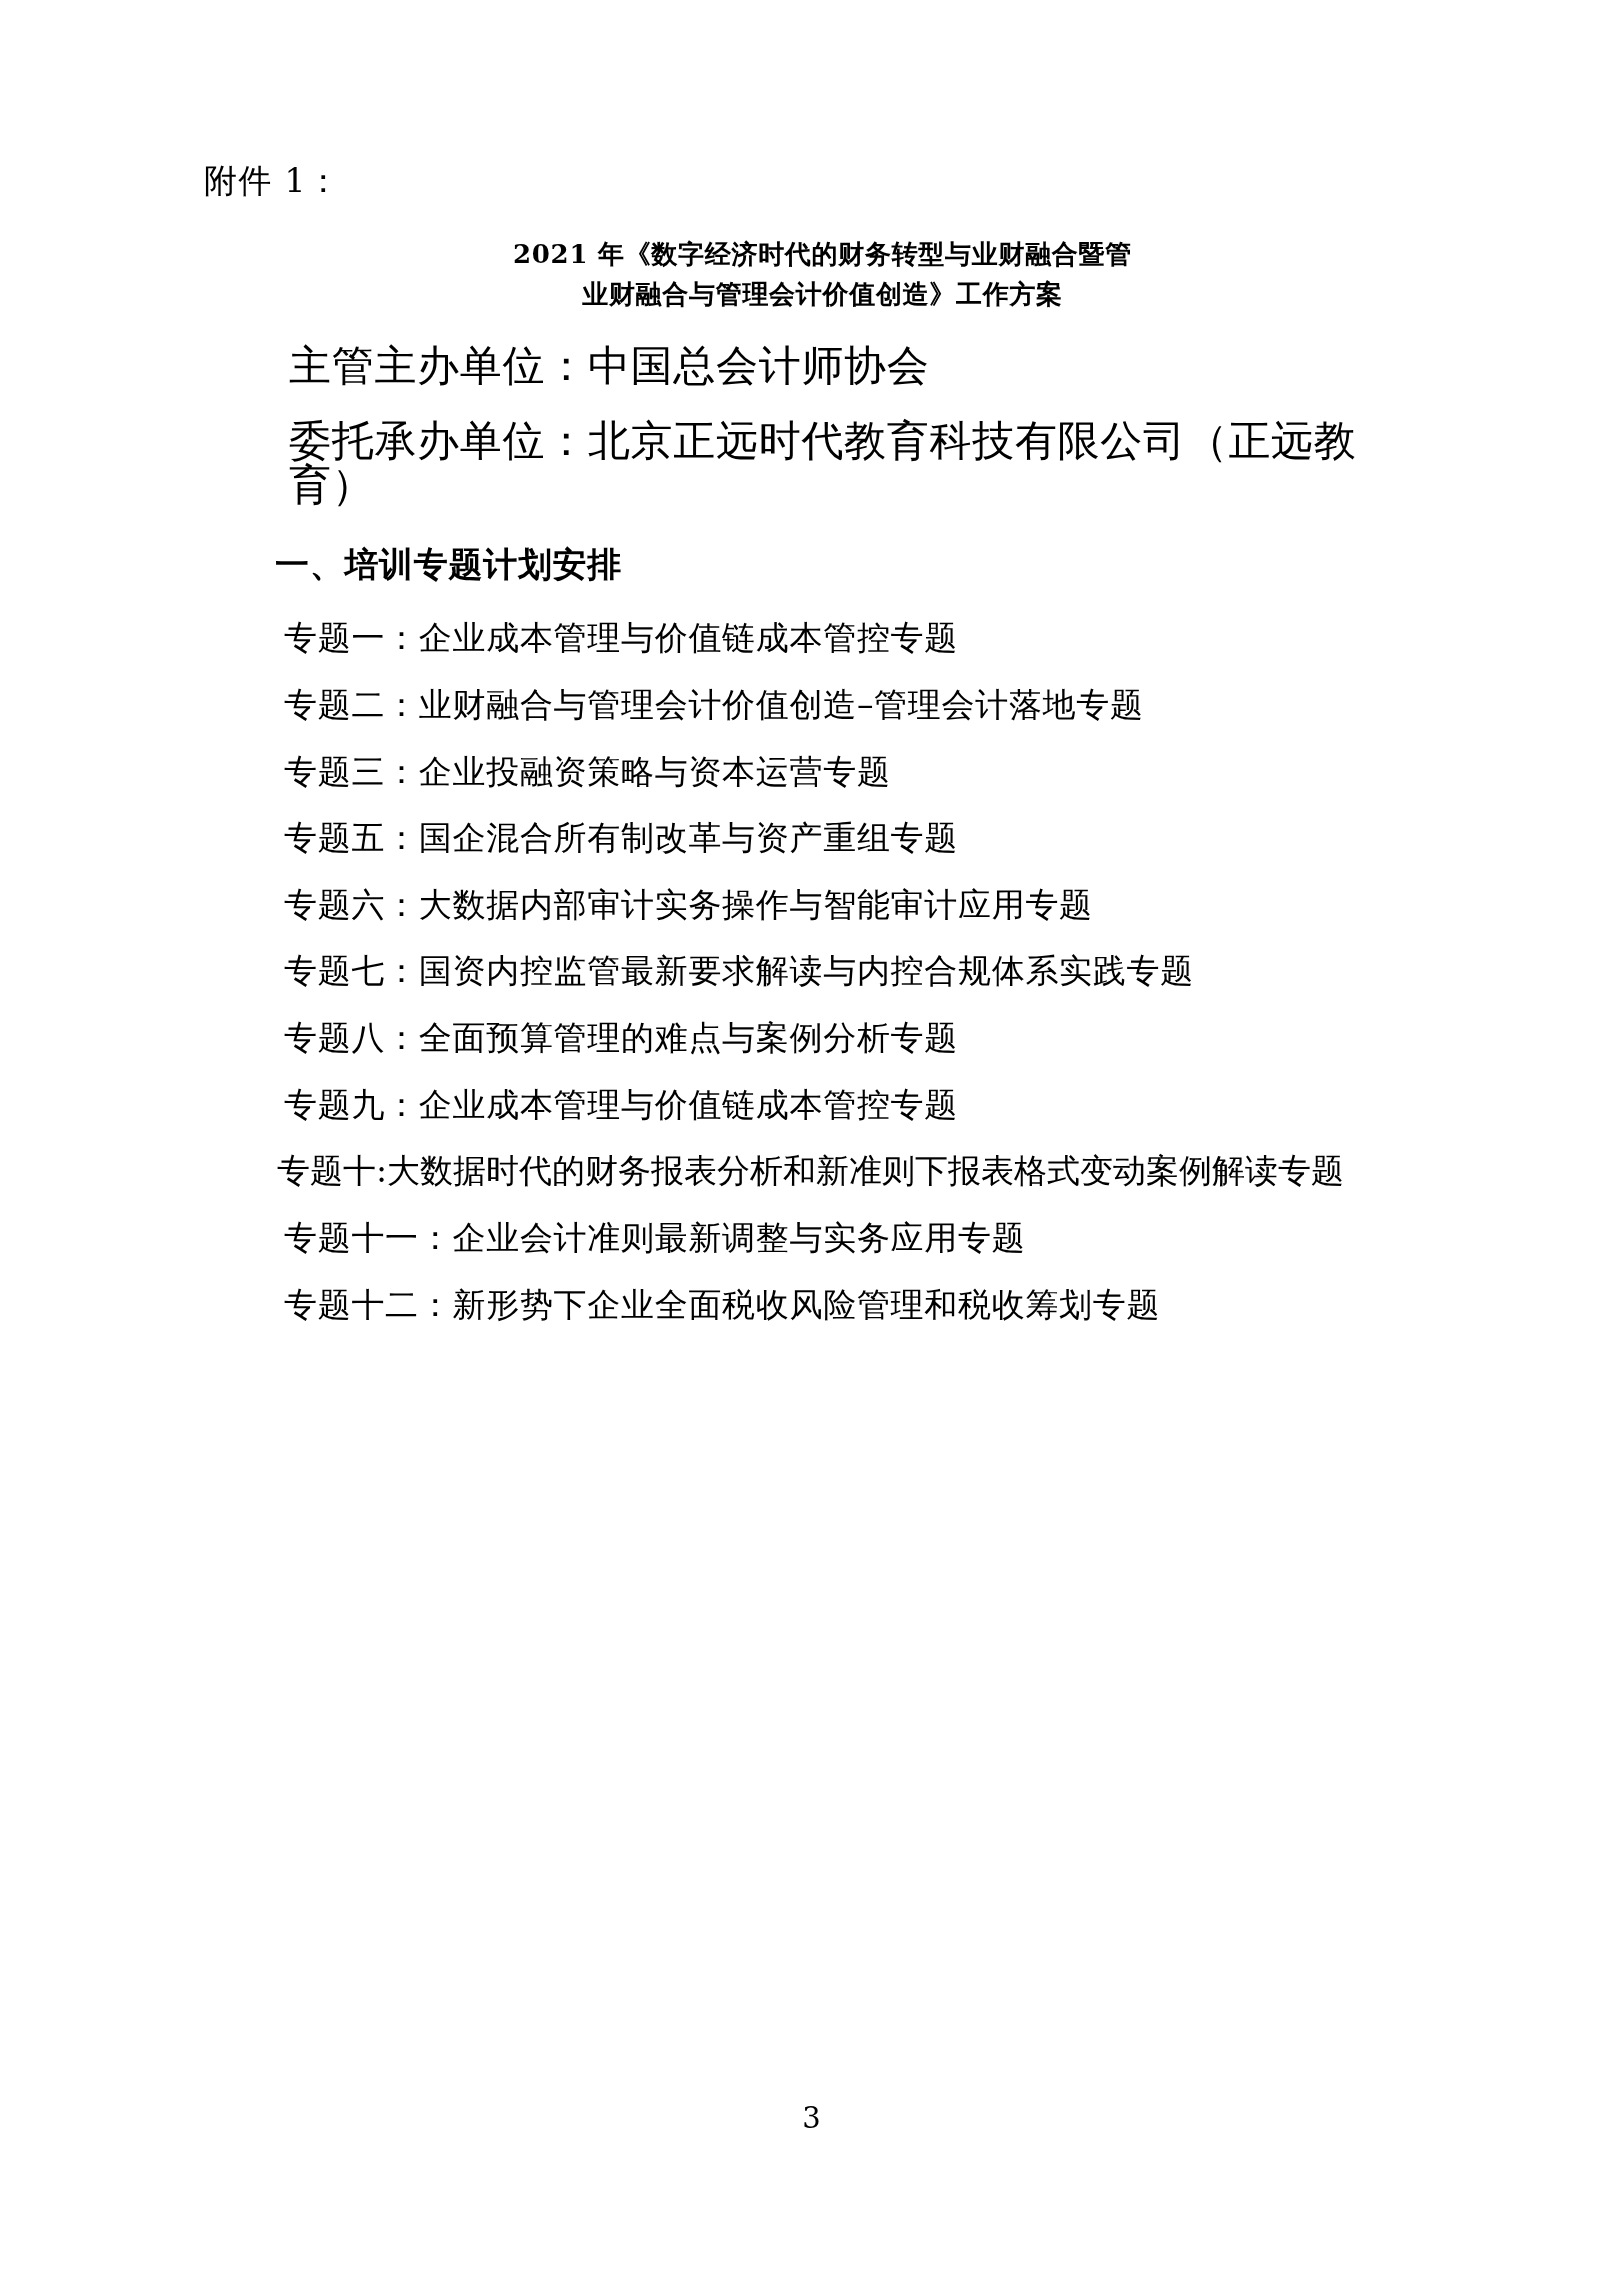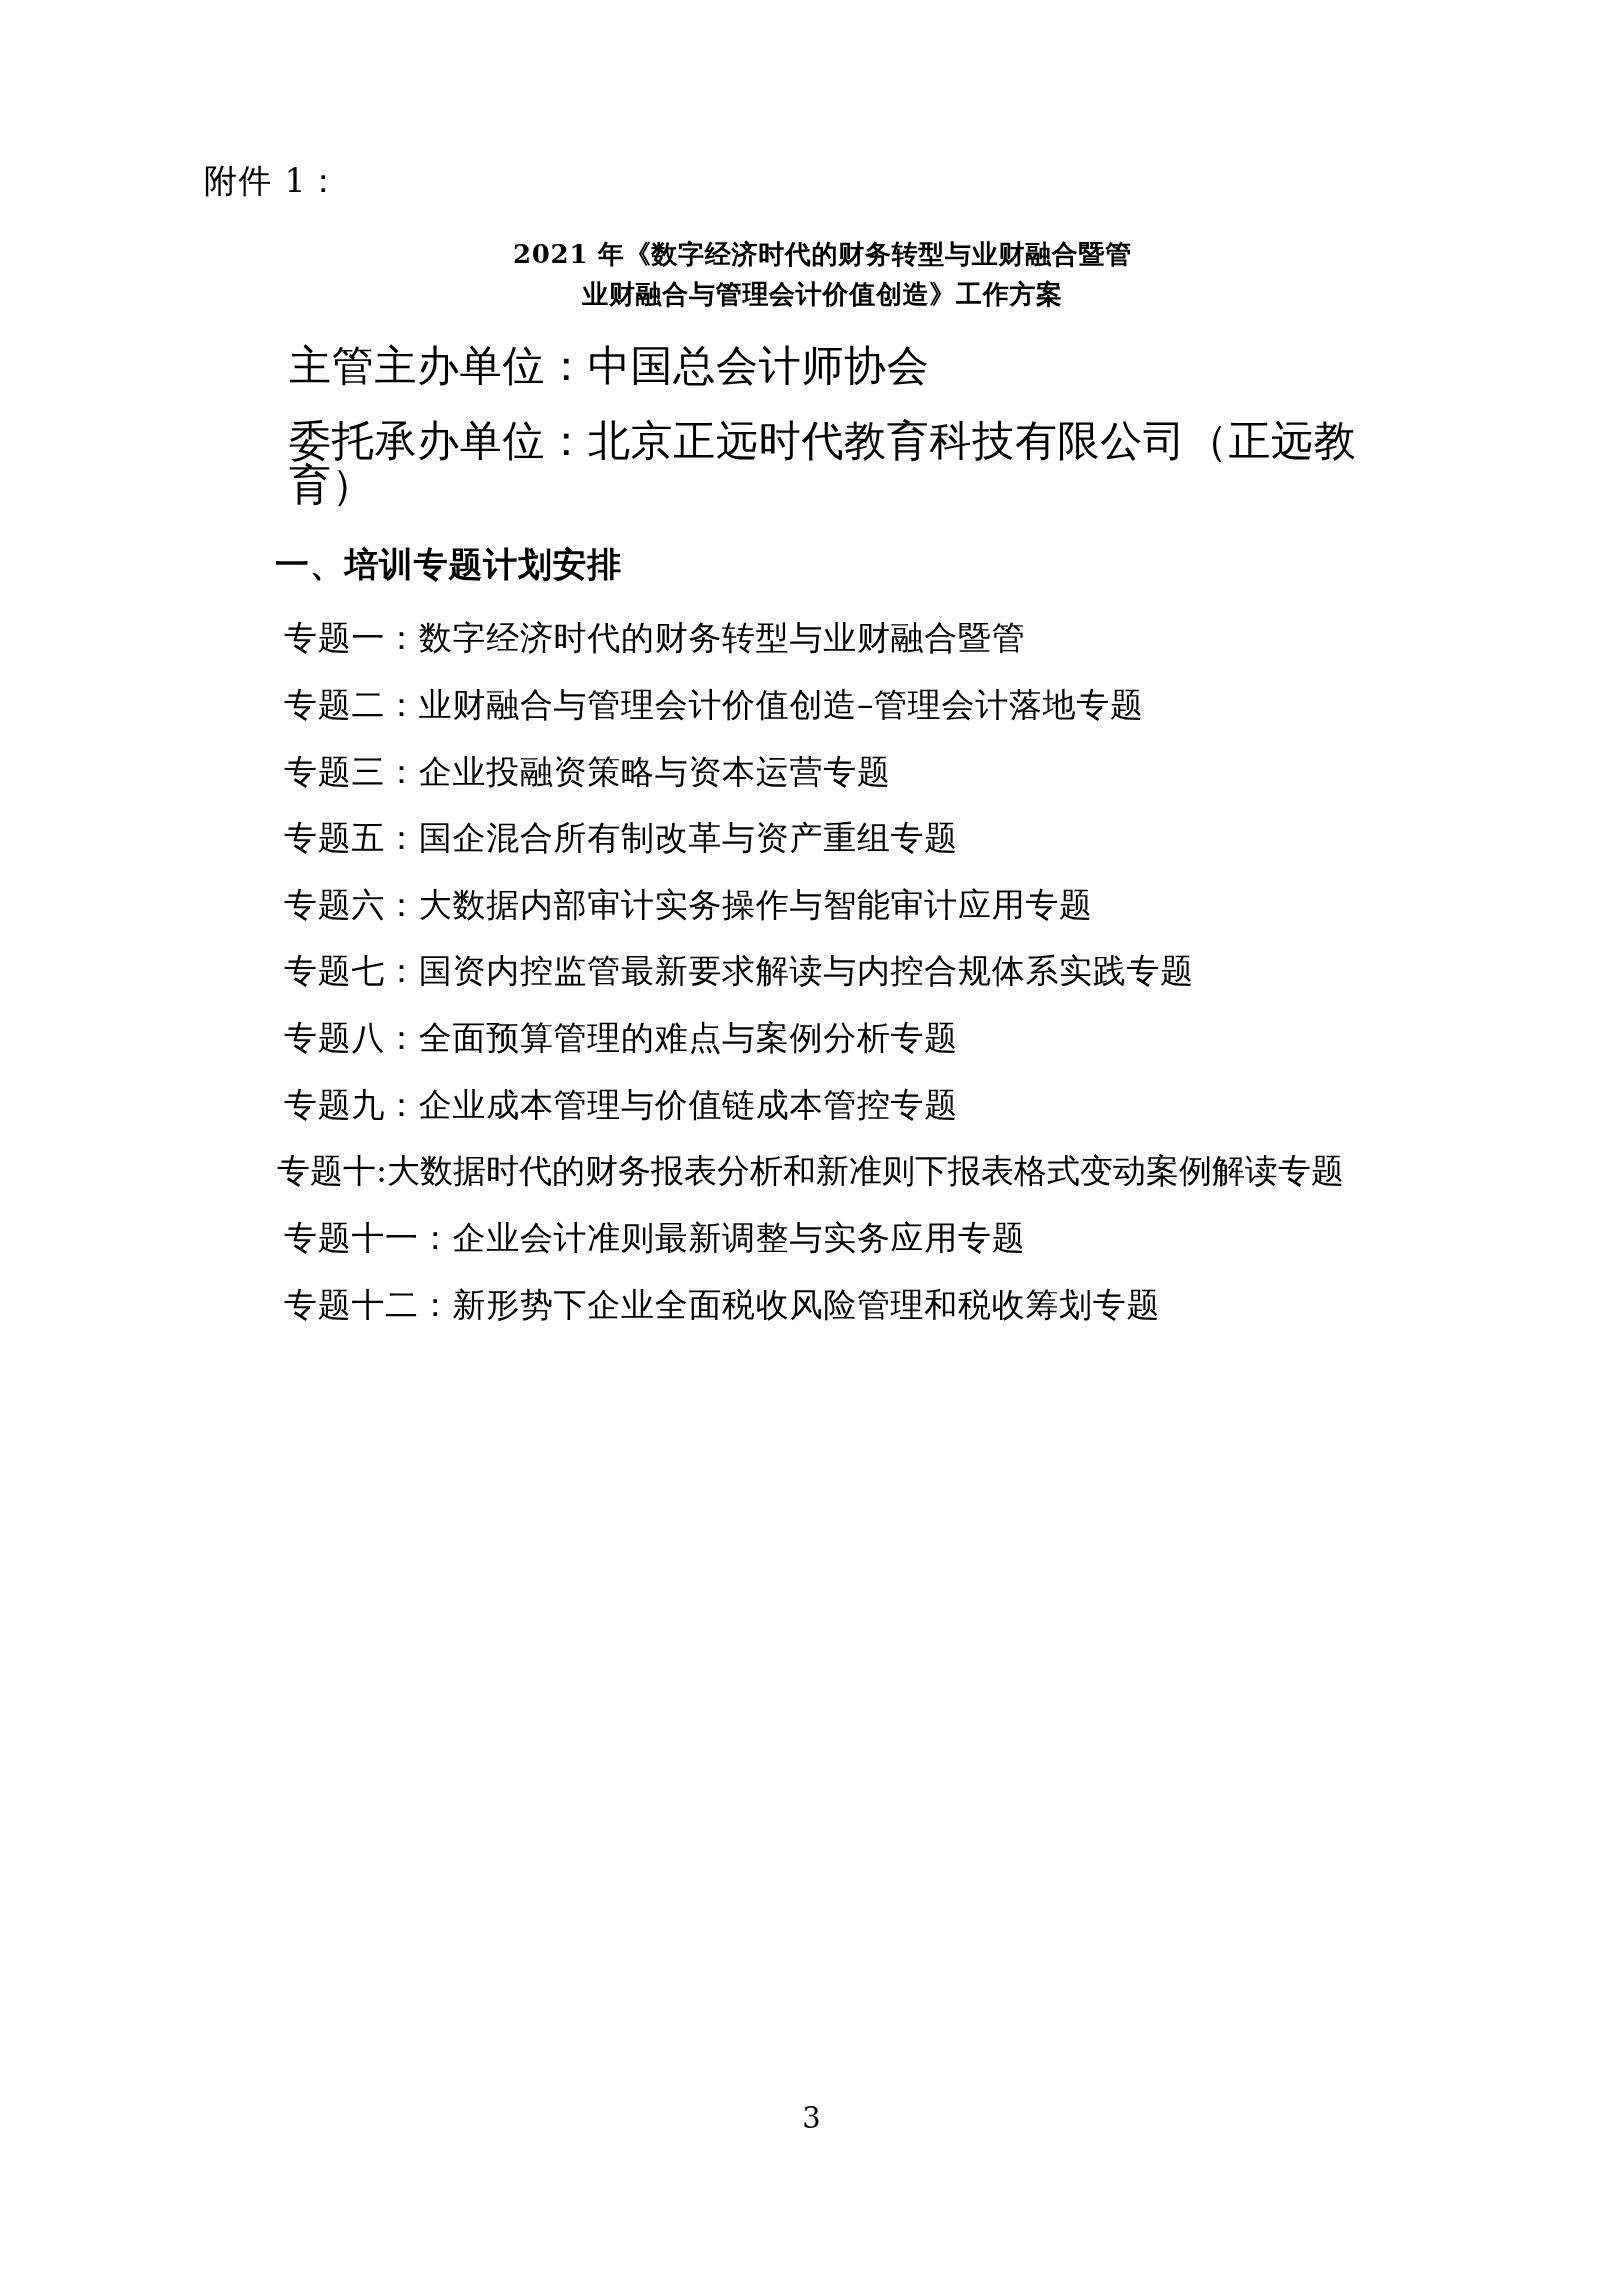--- a/index.html
+++ b/index.html
@@ -103,21 +103,21 @@
       <span class="title-line">2021 年《数字经济时代的财务转型与业财融合暨管</span>
       <span class="title-line">业财融合与管理会计价值创造》工作方案</span>
     </div>
 
     <div class="org-line">主管主办单位：中国总会计师协会</div>
     <div class="org-line">委托承办单位：北京正远时代教育科技有限公司（正远教育）</div>
 
     <div class="section-heading">一、培训专题计划安排</div>
 
     <ul class="topic-list">
-      <li class="topic-item">专题一：数字经济时代的财务转型与业财融合暨管</li>
+      <li class="topic-item">专题一：企业成本管理与价值链成本管控专题</li>
       <li class="topic-item">专题二：业财融合与管理会计价值创造–管理会计落地专题</li>
       <li class="topic-item">专题三：企业投融资策略与资本运营专题</li>
       <li class="topic-item">专题五：国企混合所有制改革与资产重组专题</li>
       <li class="topic-item">专题六：大数据内部审计实务操作与智能审计应用专题</li>
       <li class="topic-item">专题七：国资内控监管最新要求解读与内控合规体系实践专题</li>
       <li class="topic-item">专题八：全面预算管理的难点与案例分析专题</li>
       <li class="topic-item">专题九：企业成本管理与价值链成本管控专题</li>
       <li class="topic-item wide">专题十:大数据时代的财务报表分析和新准则下报表格式变动案例解读专题</li>
       <li class="topic-item">专题十一：企业会计准则最新调整与实务应用专题</li>
       <li class="topic-item">专题十二：新形势下企业全面税收风险管理和税收筹划专题</li>

